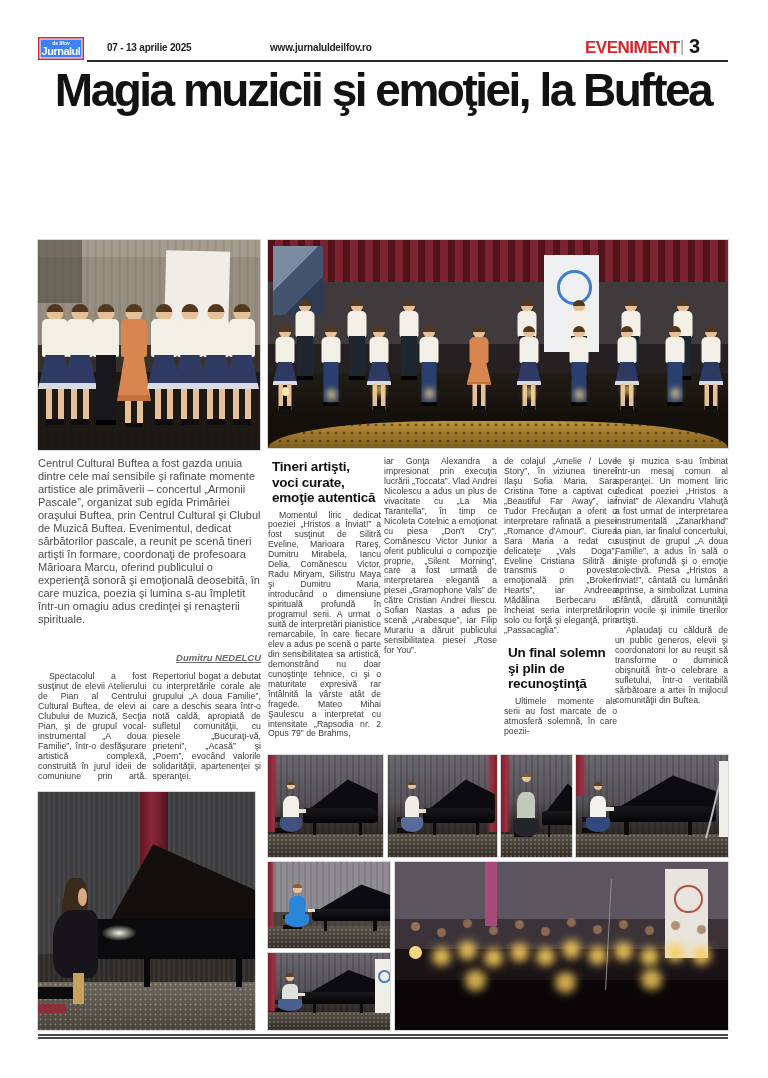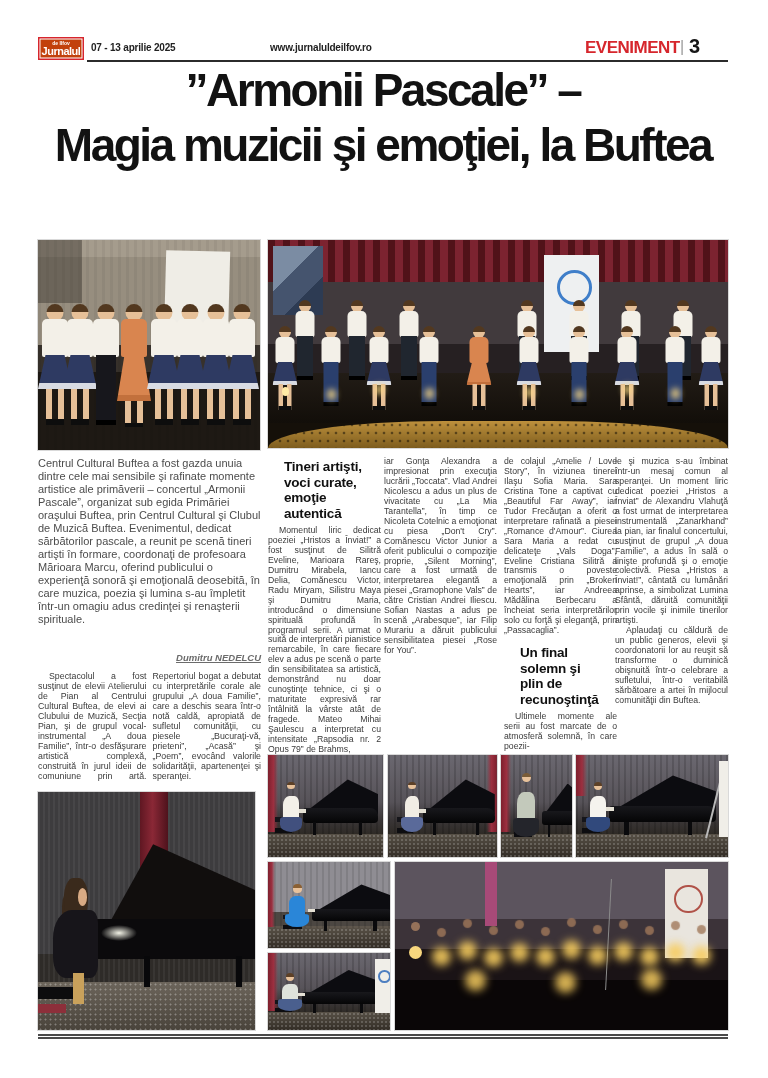--- a/index.html
+++ b/index.html
@@ -1,24 +1,24 @@
 <!DOCTYPE html>
 <html lang="ro"><head>
 <meta charset="utf-8">
 <style>
   html,body{margin:0;padding:0;background:#e8e8e8;font-family:"Liberation Sans",sans-serif;}
   .page{position:relative;width:768px;height:1078px;background:#fff;margin:0 auto;overflow:hidden;}
 
   
-  .logo{position:absolute;left:38px;top:37px;width:46px;height:23px;background:#c2410c;
+  .logo{position:absolute;left:38px;top:37px;width:46px;height:23px;background:#3b82f6;
         box-shadow:inset 0 0 0 1.5px #d6262c, inset 0 0 0 2.5px #fff;
         display:flex;flex-direction:column;align-items:center;justify-content:center;color:#fff;}
   .logo .sub{font-size:5px;line-height:5px;font-weight:bold;}
   .logo .main{font-size:11px;line-height:11px;font-weight:bold;letter-spacing:-.5px;}
-  .hdr-date{position:absolute;left:91px;top:42px;font-size:10px;font-weight:bold;color:#222;letter-spacing:-.2px;}
+  .hdr-date{position:absolute;left:107px;top:42px;font-size:10px;font-weight:bold;color:#222;letter-spacing:-.2px;}
   .hdr-site{position:absolute;left:270px;top:42px;font-size:10px;font-weight:bold;color:#222;letter-spacing:-.2px;}
   .hdr-section{position:absolute;left:585px;top:38px;font-size:17px;font-weight:800;color:#d6262c;letter-spacing:-.5px;}
   .hdr-div{position:absolute;left:680px;top:38px;font-size:16px;color:#9a9a9a;font-weight:normal;}
   .hdr-page{position:absolute;left:689px;top:35px;font-size:20px;font-weight:800;color:#161616;letter-spacing:-.5px;}
   .hdr-rule{position:absolute;left:87px;top:60px;width:641px;height:2px;background:#2b2b2b;}
 
   
   .headline{position:absolute;left:38px;top:63px;width:690px;text-align:center;color:#121212;
             font-weight:bold;font-size:46px;line-height:55px;letter-spacing:-2.5px;}
   .subtitle{position:absolute;left:48px;top:181px;width:672px;text-align:center;color:#1c1c1c;
@@ -28,21 +28,21 @@
   .intro{position:absolute;left:38px;top:457px;width:223px;font-size:11px;line-height:13px;color:#4c4c4c;}
   .byline{position:absolute;left:38px;top:652px;width:223px;text-align:right;font-size:9.5px;
           font-style:italic;font-weight:bold;color:#6b6b6b;text-decoration:underline;}
   .leadcols{position:absolute;left:38px;top:671px;width:223px;height:114px;column-count:2;column-gap:6px;
             font-size:8.8px;line-height:10px;text-align:justify;color:#3a3a3a;overflow:hidden;}
   .leadcols p{margin:0;text-indent:11px;}
   .scol{position:absolute;top:457px;width:113px;height:298px;font-size:8.7px;line-height:9.95px;
         text-align:justify;color:#3a3a3a;overflow:hidden;}
   .scol p{margin:0;text-indent:11px;}
   .scol p.cont{text-indent:0;}
-  .shead{font-size:13.5px;line-height:15.5px;font-weight:bold;color:#101010;margin:2px 16px 5px;text-align:left;letter-spacing:-.2px;}
+  .shead{font-size:13.5px;line-height:15.5px;font-weight:bold;color:#101010;margin:2px 4px 5px;text-align:left;letter-spacing:-.2px;}
   .shead.mid{margin-top:9px;}
 
   
   .ph{position:absolute;overflow:hidden;box-shadow:0 0 0 1px #d9d9d9;}
 
   
   .fig{position:absolute;}
   .fig i{position:absolute;left:50%;transform:translateX(-50%);display:block;}
   .fig .h{top:0;border-radius:50%;background:linear-gradient(var(--hair,#52381f) 0 46%,var(--skin,#e6c098) 46%);}
   .fig .t{background:var(--top,#f3f0e8);border-radius:5px 5px 2px 2px;}
@@ -187,21 +187,20 @@
     <span class="main">Jurnalul</span>
   </div>
   <div class="hdr-date">07 - 13 aprilie 2025</div>
   <div class="hdr-site">www.jurnaluldeilfov.ro</div>
   <div class="hdr-section">EVENIMENT</div>
   <div class="hdr-div">|</div>
   <div class="hdr-page">3</div>
   <div class="hdr-rule"></div>
 
   <div class="headline">
-    <div>”Armonii Pascale” –</div>
     <div>Magia muzicii şi emoţiei, la Buftea</div>
   </div>
 
   <div class="ph photoA" style="left:38px;top:240px;width:222px;height:210px;">
     <div class="a-dark"></div>
     <div class="a-screen"></div>
     <div class="fig pa-f" style="left:2px">
         <i class="h"></i>
         <i class="t"></i>
         <i class="s"></i>

